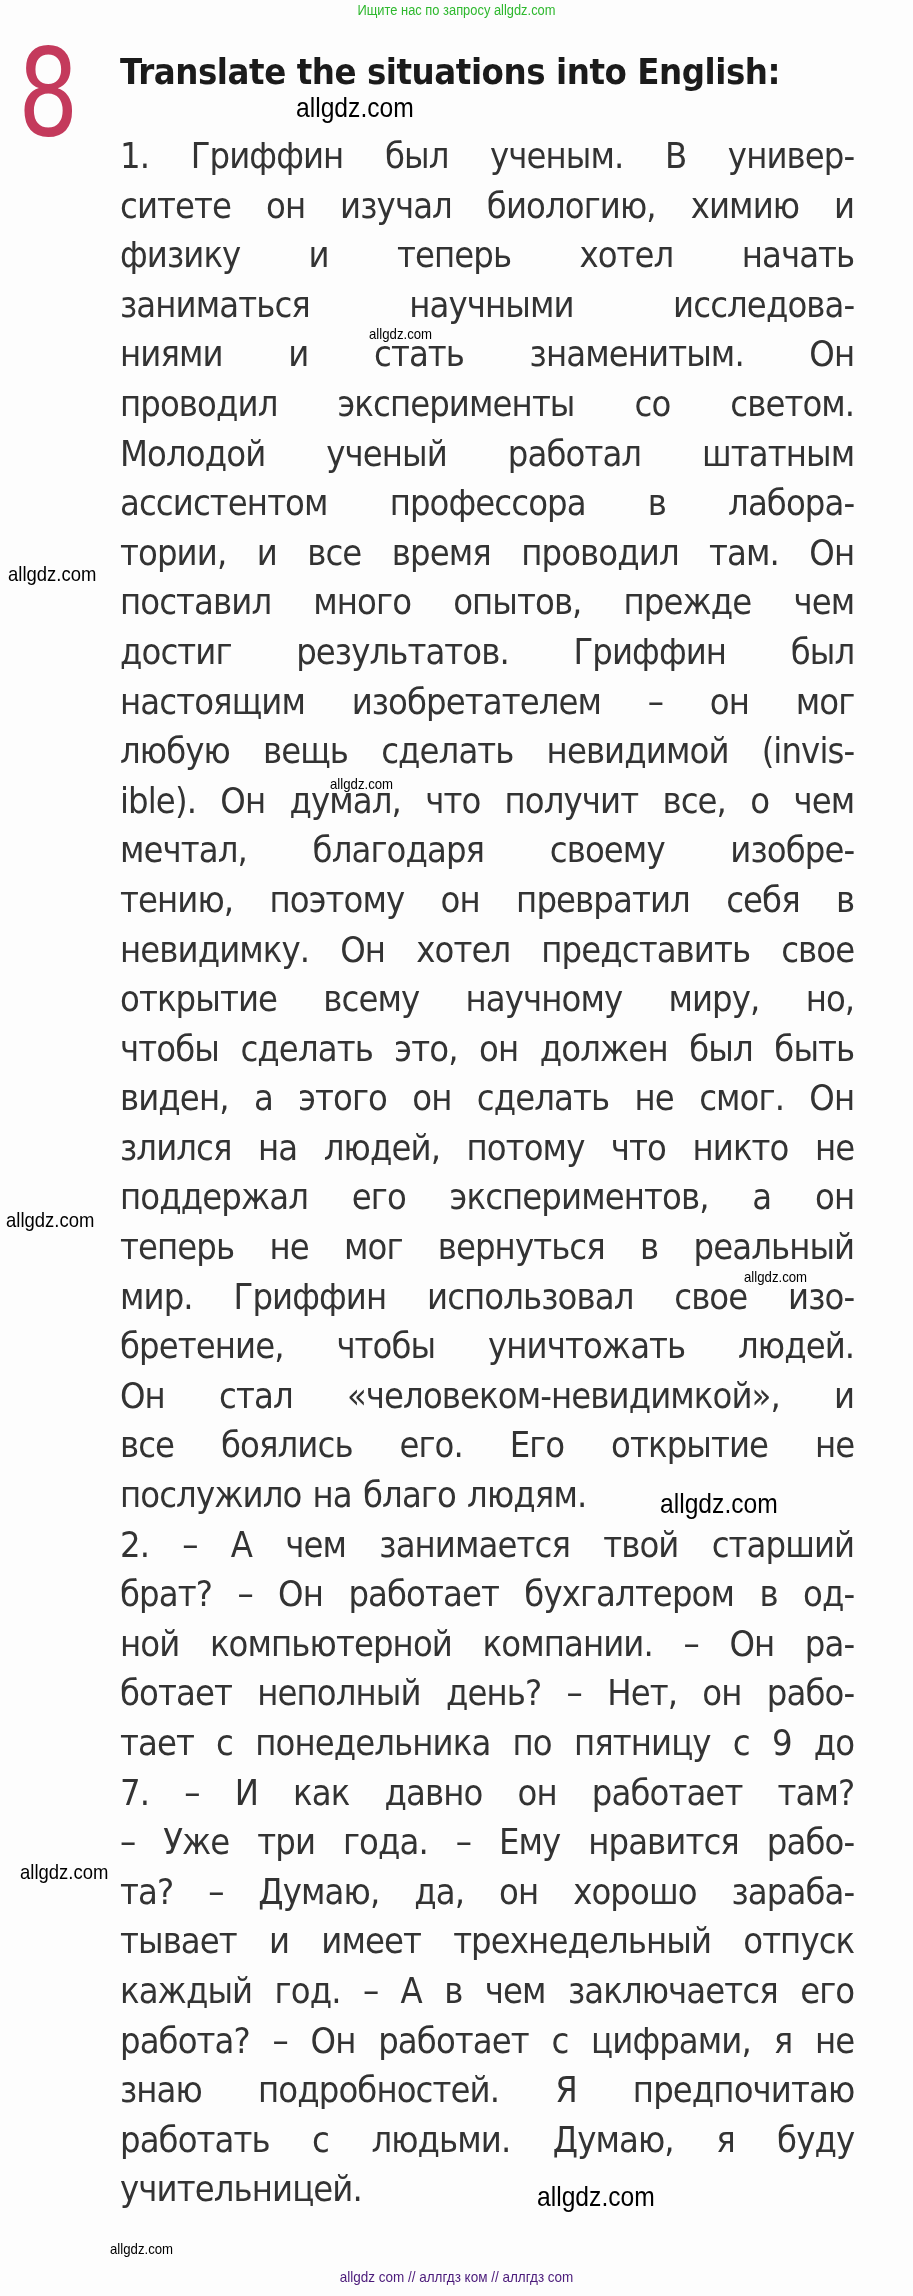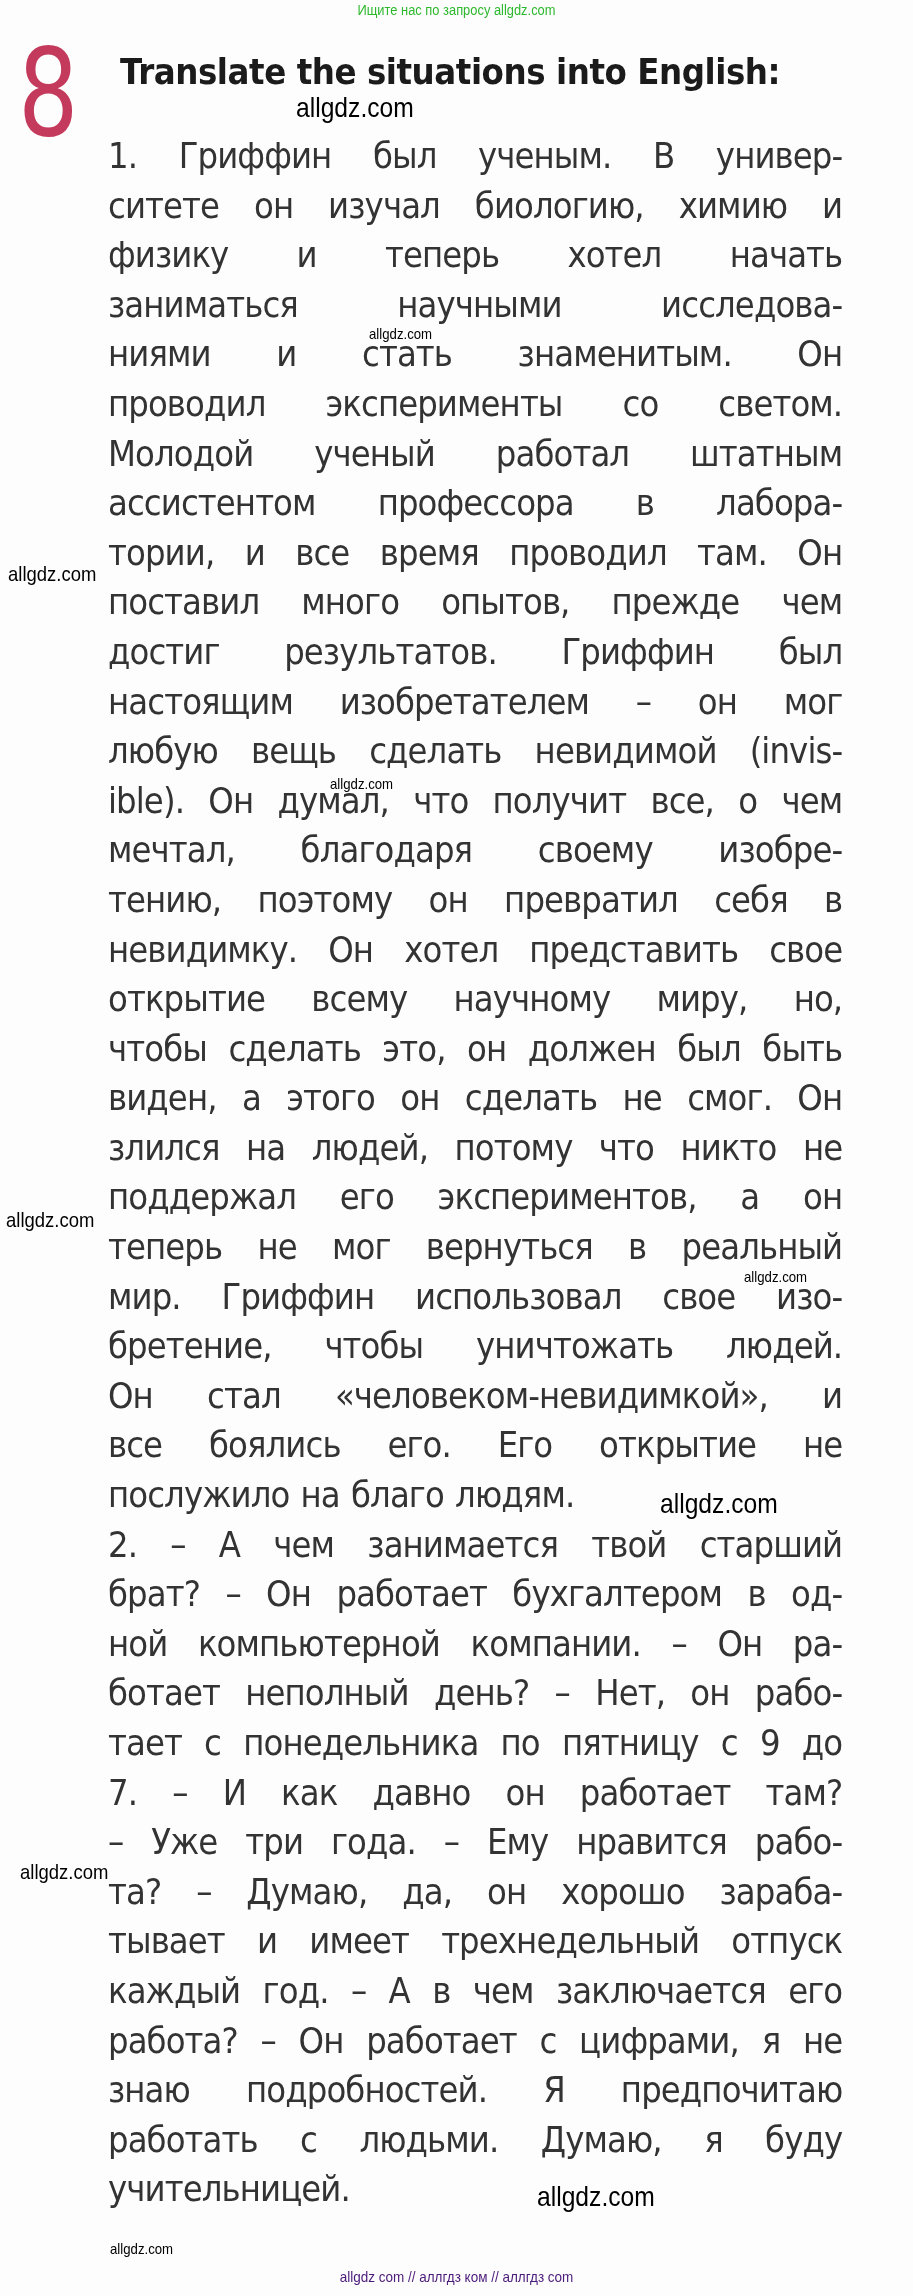--- a/index.html
+++ b/index.html
@@ -18,21 +18,21 @@
       font-family: "DejaVu Sans", sans-serif; font-size: 122px; line-height: 130px;
       color: #c43a5c; transform: scaleX(0.78); transform-origin: left top;
     }
     .title {
       position: absolute; left: 120px; top: 52px;
       font-family: "DejaVu Sans", sans-serif; font-weight: bold; font-size: 35px;
       color: #1b1b1b; letter-spacing: -0.5px; transform: scaleX(0.93); transform-origin: left top;
       white-space: nowrap;
     }
     .body-text {
-      position: absolute; left: 108px; top: 131px; width: 735px;
+      position: absolute; left: 120px; top: 131px; width: 735px;
       font-family: "DejaVu Sans", sans-serif; font-size: 36px; line-height: 49.6px;
       color: #333; 
     }
     .line {
       display: block; white-space: nowrap; text-align: justify; text-align-last: justify;
       height: 49.6px; letter-spacing: -1px; word-spacing: 2px;
       transform: scaleX(0.9); transform-origin: left top; width: 111%;
     }
     .line.last { text-align-last: left; }
     .wm {

